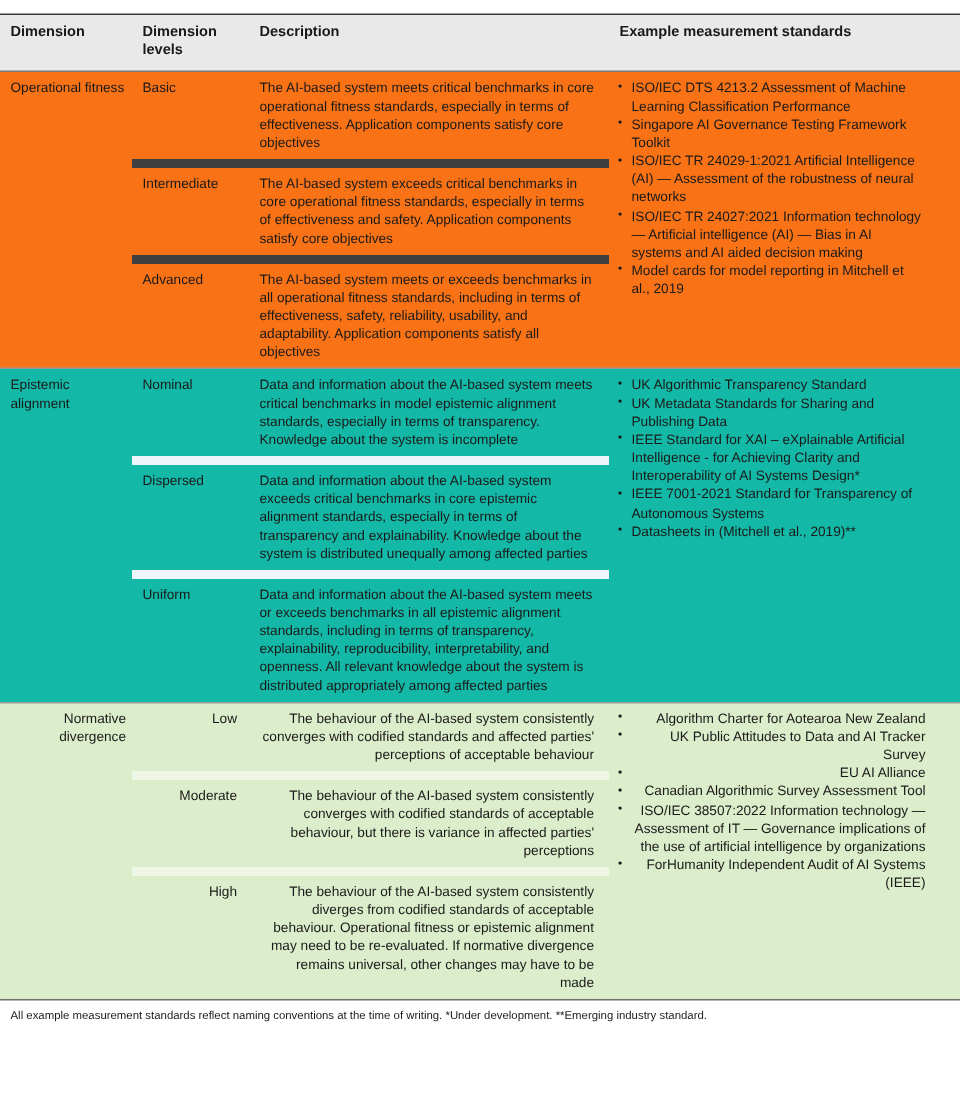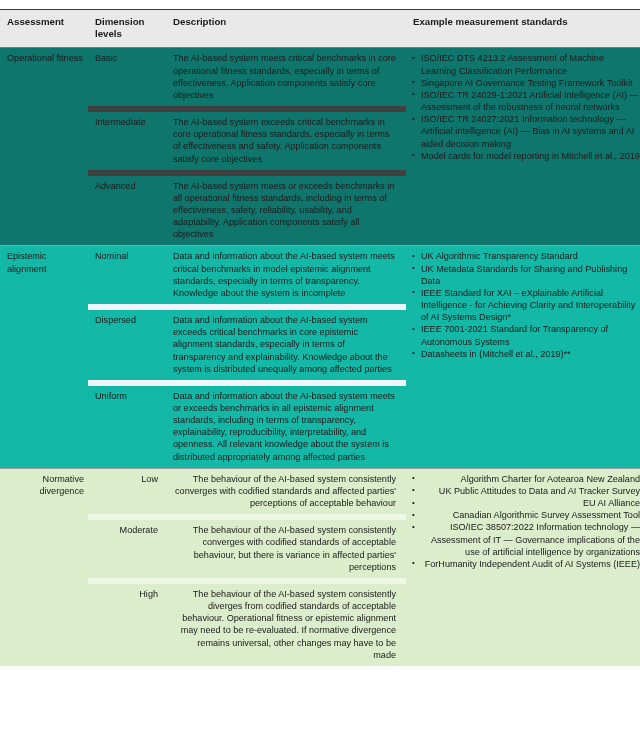--- a/index.html
+++ b/index.html
@@ -60,25 +60,25 @@
   }
   td.lvl {
     padding-left: 7px;
   }
   td.desc {
     padding-left: 7px;
     padding-right: 10px;
   }
   td.std {
     padding-left: 6px;
-    padding-right: 0;
-  }
-
-  
-  tr.grp-operational td   { background: #0f766e; }
+    padding-right: 23px;
+  }
+
+  
+  tr.grp-operational td   { background: #f97316; }
   tr.grp-epistemic td     { background: #14b8a6; }
   tr.grp-normative td     { background: #dcedcb; text-align: right; }
 
   
   tr.sep td.lvl,
   tr.sep td.desc {
     border-top: 6px solid #404040;
   }
   tr.grp-epistemic.sep td.lvl,
   tr.grp-epistemic.sep td.desc { border-top-color: #eef5fb; }
@@ -139,21 +139,21 @@
 <div class="table-wrap">
   <table class="matrix">
     <colgroup>
       <col class="c-dim">
         <col class="c-lvl">
         <col class="c-desc">
         <col class="c-std">
     </colgroup>
     <thead>
       <tr>
-        <th>Assessment</th>
+        <th>Dimension</th>
         <th>Dimension levels</th>
         <th>Description</th>
         <th>Example measurement standards</th>
       </tr>
     </thead>
     <tbody>
 
       <tr class="grp-operational grp-start">
         <td class="dim" rowspan="3">Operational fitness</td>
         <td class="lvl">Basic</td>
@@ -220,13 +220,14 @@
         <td class="desc">The behaviour of the AI-based system consistently converges with codified standards of acceptable behaviour, but there is variance in affected parties' perceptions</td>
       </tr>
       <tr class="grp-normative sep">
         <td class="lvl">High</td>
         <td class="desc">The behaviour of the AI-based system consistently diverges from codified standards of acceptable behaviour. Operational fitness or epistemic alignment may need to be re-evaluated. If normative divergence remains universal, other changes may have to be made</td>
       </tr>
 
     </tbody>
   </table>
 
+  <div class="footnote">All example measurement standards reflect naming conventions at the time of writing. *Under development. **Emerging industry standard.</div>
 </div>
 
 </body></html>

